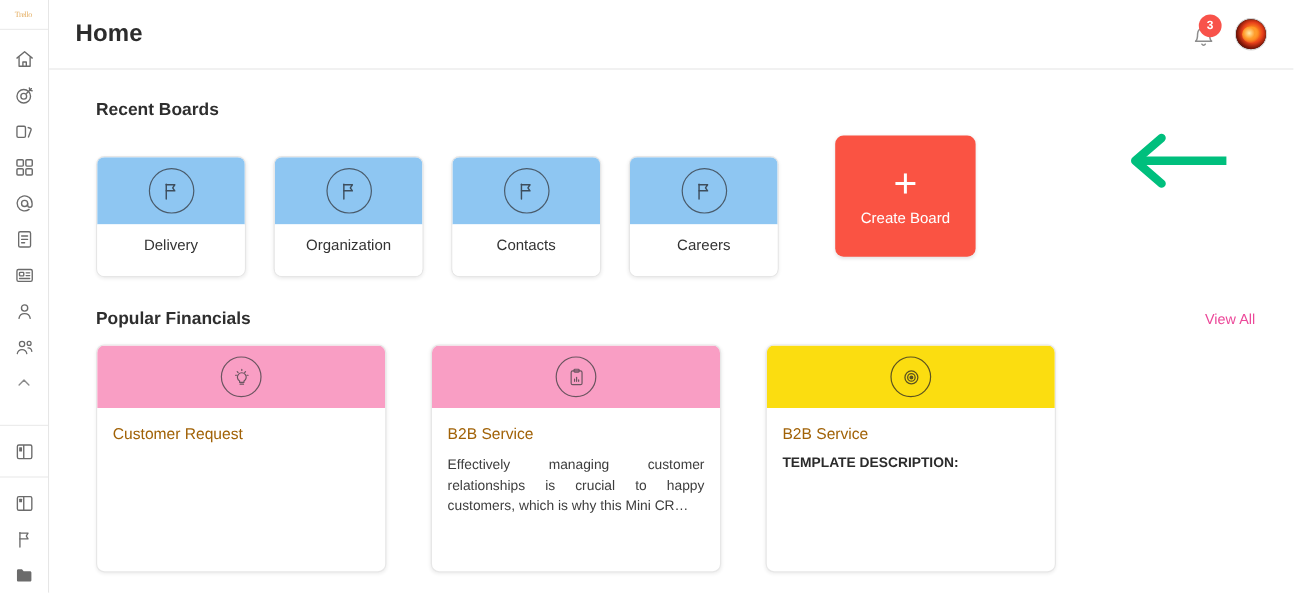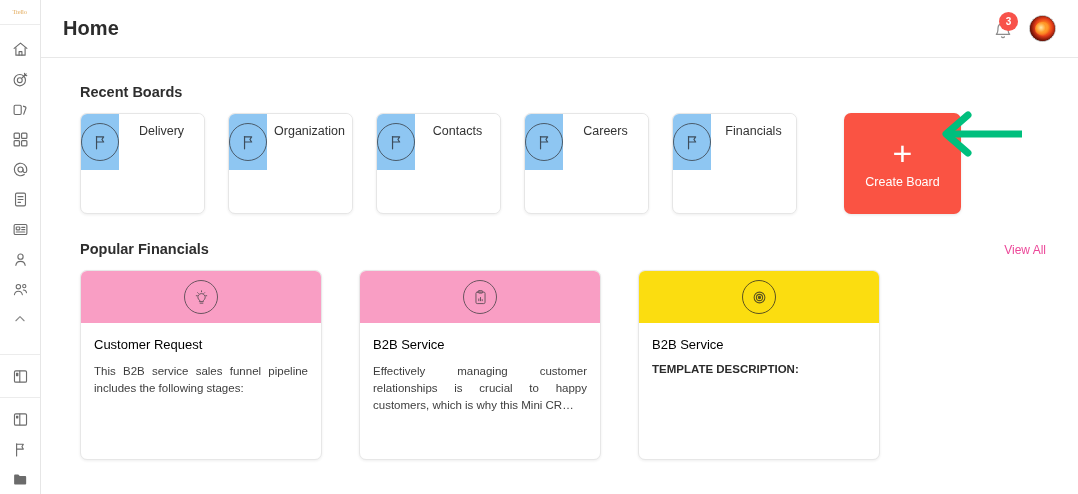--- a/index.html
+++ b/index.html
@@ -163,22 +163,23 @@
   .board-card {
     width: 125px;
     height: 101px;
     border-radius: 7px;
     background: #fff;
     border: 1px solid #e6e6e6;
     box-shadow: 0 1px 3px rgba(0,0,0,0.07);
     overflow: hidden;
     cursor: pointer;
     display: flex;
-    flex-direction: row;
+    flex-direction: column;
     flex: 0 0 125px;
+    margin-top: 17px;
   }
   .board-head {
     height: 56px;
     background: #8ec6f2;
     display: flex;
     align-items: center;
     justify-content: center;
   }
   .board-icon-circle {
     width: 38px; height: 38px;
@@ -254,21 +255,21 @@
     width: 34px; height: 34px;
     border-radius: 50%;
     border: 1px solid #6b5560;
     display: flex;
     align-items: center;
     justify-content: center;
   }
   .tpl-body { padding: 14px 13px 0 13px; }
   .tpl-name {
     font-size: 13px;
-    color: #000000;
+    color: #a16207;
     margin-bottom: 11px;
   }
   .tpl-desc-head {
     font-size: 11.5px;
     font-weight: bold;
     color: #2b2b2b;
     margin-bottom: 1px;
   }
   .tpl-desc {
     font-size: 11.5px;
@@ -506,31 +507,20 @@
             <div class="board-icon-circle">
               <svg width="19" height="19" viewBox="0 0 24 24" fill="none" stroke="#3d4d5c" stroke-width="1.5" stroke-linejoin="round" stroke-linecap="round">
                   <path d="M7 20V4.5"></path>
                   <path d="M7 5h9l-2.2 3.2L16 11.4H7"></path>
                 </svg>
             </div>
           </div>
           <div class="board-label">Careers</div>
         </div>
 
-        <div class="board-card">
-          <div class="board-head">
-            <div class="board-icon-circle">
-              <svg width="19" height="19" viewBox="0 0 24 24" fill="none" stroke="#3d4d5c" stroke-width="1.5" stroke-linejoin="round" stroke-linecap="round">
-                  <path d="M7 20V4.5"></path>
-                  <path d="M7 5h9l-2.2 3.2L16 11.4H7"></path>
-                </svg>
-            </div>
-          </div>
-          <div class="board-label">Financials</div>
-        </div>
 
         <div class="create-card">
           <div class="plus-sign">+</div>
           <div class="create-label">Create Board</div>
         </div>
 
       </div>
 
       <div class="annot-arrow">
         <svg width="90" height="48" viewBox="0 0 90 48" fill="none">
@@ -557,21 +547,20 @@
                     <path d="M18 9.5h1.4"></path>
                     <path d="M6.6 5.2l1 1"></path>
                     <path d="M16.4 5.2l-1 1"></path>
                     <path d="M12 2.6v1.3"></path>
                   </svg>
               </div>
             </div>
             <div class="tpl-body">
               <div class="tpl-name">Customer Request</div>
               <div class="tpl-desc">
-                <span>This B2B service sales funnel pipeline includes the following stages:</span>
               </div>
             </div>
           </div>
 
           <div class="tpl-card">
             <div class="tpl-head" style="background:#f99ec4">
               <div class="tpl-icon-circle">
                 <svg width="17" height="17" viewBox="0 0 24 24" fill="none" stroke="#6b5560" stroke-width="1.4" stroke-linecap="round" stroke-linejoin="round">
                     <rect x="5.6" y="4.4" width="12.8" height="16.2" rx="1.8"></rect>
                     <rect x="9" y="2.4" width="6" height="3.4" rx="1"></rect>

